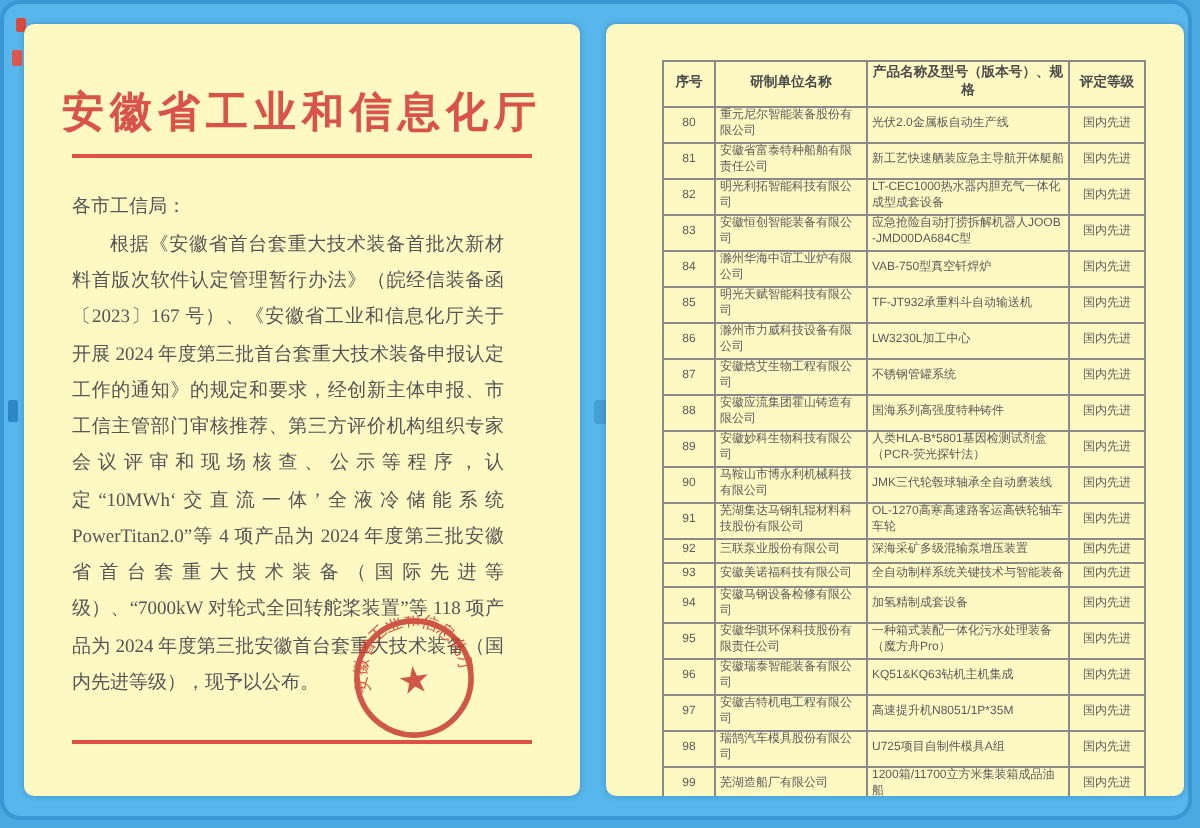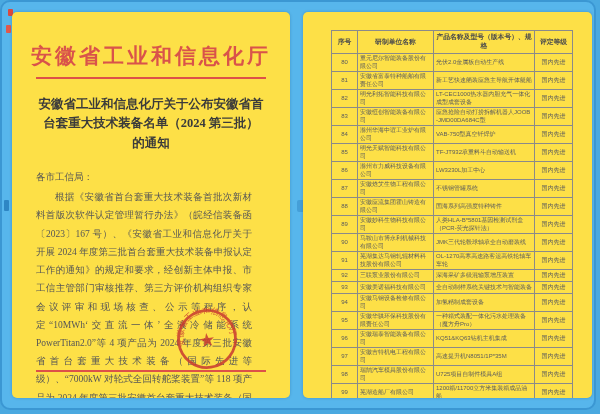--- a/index.html
+++ b/index.html
@@ -9,21 +9,21 @@
     background:#4aa9e0;
   }
   .frame{
     position:relative;width:596px;height:410px;
     background:#57b6ec;
     border:2px solid #3b97d3;border-radius:10px;
     box-sizing:border-box;
   }
   .page{
     position:absolute;top:10px;bottom:10px;
-    background:#fde047;border-radius:5px;
+    background:#fef9c3;border-radius:5px;
     box-shadow:0 0 3px rgba(0,40,80,.25);
     overflow:hidden;
   }
   .page-left{left:10px;width:278px;}
   .page-right{left:301px;width:289px;}
 
   
   .strip-handle{position:absolute;left:295px;top:198px;width:8px;height:12px;background:#459fd8;border-radius:2px;}
   .artifact{position:absolute;border-radius:1px;}
   .artifact.red1{left:6px;top:7px;width:5px;height:7px;background:#d94a40;}
@@ -74,21 +74,20 @@
 
 <div class="frame">
 
   <div class="artifact red1"></div>
   <div class="artifact red2"></div>
   <div class="artifact blue1"></div>
 
   <div class="page page-left">
     <div class="agency-header">安徽省工业和信息化厅</div>
     <div class="red-rule"></div>
-    <div class="doc-title">安徽省工业和信息化厅关于公布安徽省首台套重大技术装备名单（2024 第三批）的通知</div>
     <div class="salutation">各市工信局：</div>
     <div class="body-text">根据《安徽省首台套重大技术装备首批次新材料首版次软件认定管理暂行办法》（皖经信装备函〔2023〕167 号）、《安徽省工业和信息化厅关于开展 2024 年度第三批首台套重大技术装备申报认定工作的通知》的规定和要求，经创新主体申报、市工信主管部门审核推荐、第三方评价机构组织专家会议评审和现场核查、公示等程序，认定“10MWh‘交直流一体’全液冷储能系统 PowerTitan2.0”等 4 项产品为 2024 年度第三批安徽省首台套重大技术装备（国际先进等级）、“7000kW 对轮式全回转舵桨装置”等 118 项产品为 2024 年度第三批安徽首台套重大技术装备（国内先进等级），现予以公布。</div>
 
     <svg class="seal" viewBox="0 0 100 100">
       <circle cx="50" cy="50" r="46" fill="none" stroke="#c93a30" stroke-width="4.5"></circle>
       <path id="sealArc" d="M 14,58 A 38,38 0 1 1 86,58" fill="none"></path>
       <text font-size="13.5" fill="#c93a30" font-family="Liberation Serif, serif">
         <textPath href="#sealArc" startOffset="2">安徽省工业和信息化厅</textPath>
       </text>
       <text x="50" y="62" text-anchor="middle" font-size="30" fill="#c93a30">★</text>

